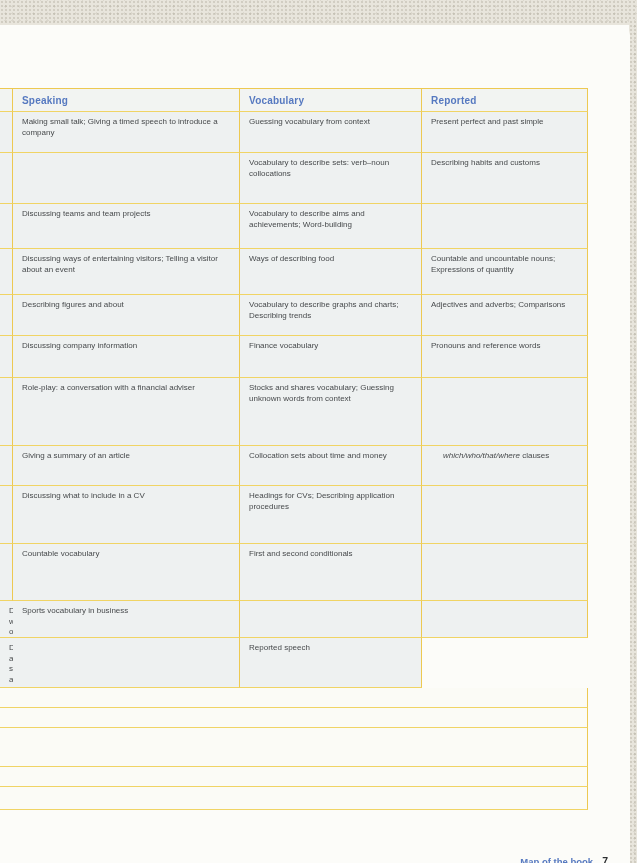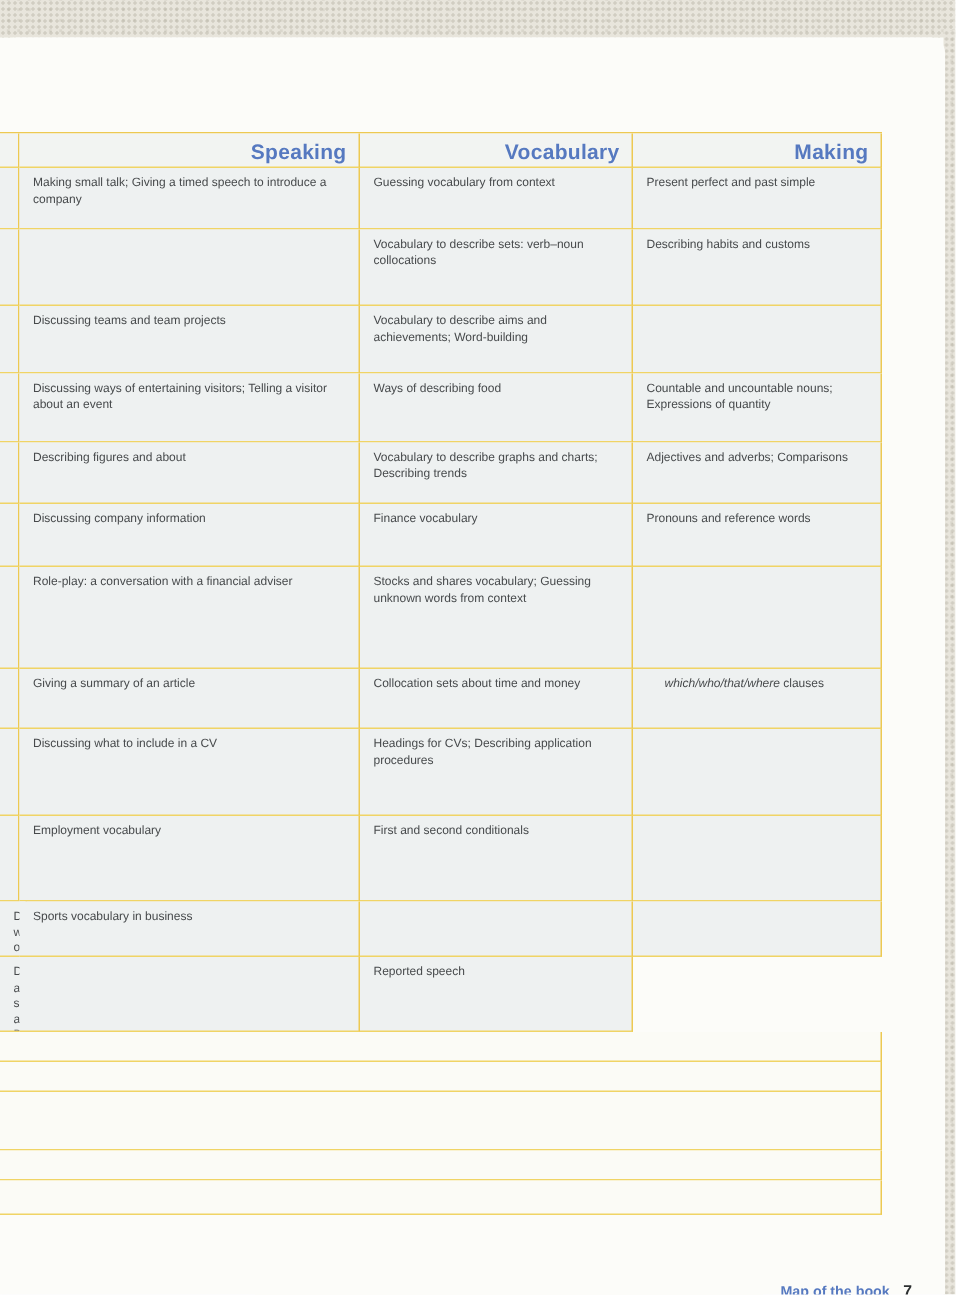--- a/index.html
+++ b/index.html
@@ -38,22 +38,22 @@
   .cell{
     box-sizing:border-box;overflow:hidden;
     background:#eef1f1;
     border-right:1px solid #edc952;
     border-bottom:1px solid #f0d465;
     padding:5px 8px 3px 9px;
     font-size:8px;line-height:10.5px;color:#474a4c;
   }
   .cell.head{
     background:#f2f4f2;
-    font-size:14px;line-height:12px;font-weight:bold;color:#5679c0;
-    letter-spacing:.2px;padding-top:6px;text-align:right;
+    font-size:10px;line-height:12px;font-weight:bold;color:#5679c0;
+    letter-spacing:.2px;padding-top:6px;
   }
   .cell.stub{padding:0;}
   .cell i{font-style:italic;margin-left:12px;}
 
   
   .strips{position:absolute;left:0;top:688px;width:588px;}
   .strip{
     box-sizing:border-box;width:588px;background:#fbfbf6;
     border-right:1px solid #edc952;border-bottom:1px solid #f0d465;
   }
@@ -77,21 +77,21 @@
 <div class="canvas">
   <div class="scan-bg top"></div>
   <div class="scan-bg right"></div>
 
   <div class="page"></div>
 
   <div class="table" id="map-table">
       <div class="cell stub head"></div>
       <div class="cell head">Speaking</div>
       <div class="cell head">Vocabulary</div>
-      <div class="cell head">Making</div>
+      <div class="cell head">Reported</div>
       <div class="cell stub"></div>
       <div class="cell">Making small talk; Giving a timed speech to introduce a company</div>
       <div class="cell">Guessing vocabulary from context</div>
       <div class="cell">Present perfect and past simple</div>
       <div class="cell stub"></div>
       <div class="cell"></div>
       <div class="cell">Vocabulary to describe sets: verb–noun collocations</div>
       <div class="cell">Describing habits and customs</div>
       <div class="cell stub"></div>
       <div class="cell">Discussing teams and team projects</div>
@@ -115,21 +115,21 @@
       <div class="cell"></div>
       <div class="cell stub"></div>
       <div class="cell">Giving a summary of an article</div>
       <div class="cell">Collocation sets about time and money</div>
       <div class="cell"><i>which/who/that/where</i> clauses</div>
       <div class="cell stub"></div>
       <div class="cell">Discussing what to include in a CV</div>
       <div class="cell">Headings for CVs; Describing application procedures</div>
       <div class="cell"></div>
       <div class="cell stub"></div>
-      <div class="cell">Employment vocabulary</div>
+      <div class="cell">Countable vocabulary</div>
       <div class="cell">First and second conditionals</div>
       <div class="cell stub"></div>
       <div class="cell">Discussing ways of giving feedback to staff</div>
       <div class="cell">Sports vocabulary in business</div>
       <div class="cell"></div>
       <div class="cell stub"></div>
       <div class="cell">Doing a skills audit; Discussing company policies on absenteeism</div>
       <div class="cell"></div>
       <div class="cell">Reported speech</div>
     </div>

